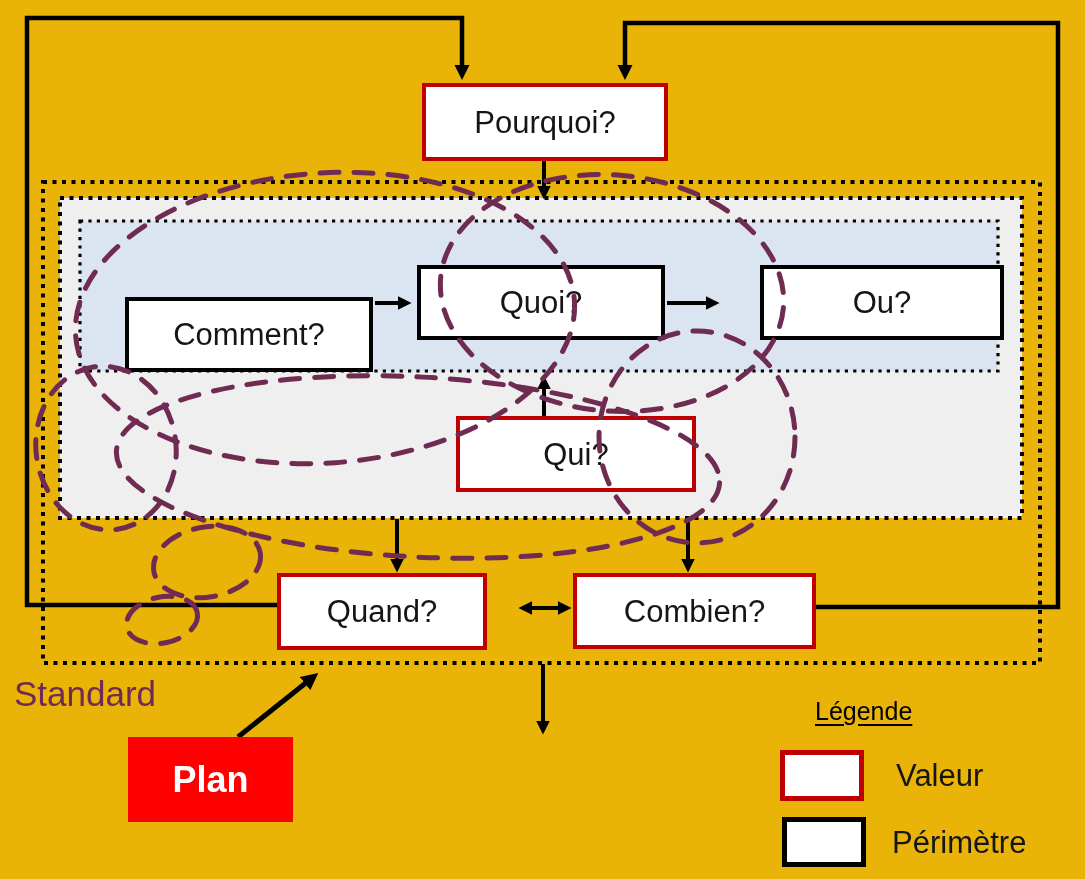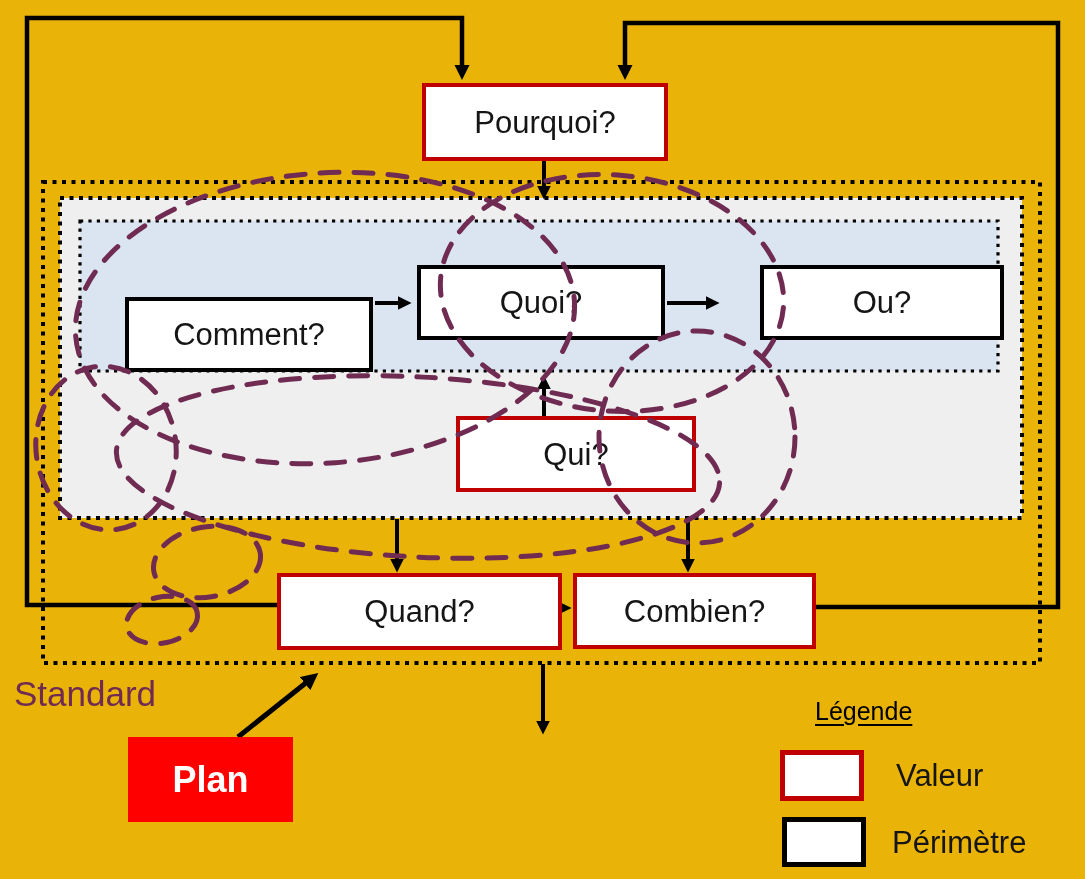--- a/index.html
+++ b/index.html
@@ -63,21 +63,21 @@
     <path d="M 530 608 H 560" fill="none" stroke="#000" stroke-width="4" marker-start="url(#ah)" marker-end="url(#ah)"></path>
     <path d="M 543 664 V 723" fill="none" stroke="#000" stroke-width="4" marker-end="url(#ah)"></path>
     <path d="M 238 737 L 307 682" fill="none" stroke="#000" stroke-width="5" marker-end="url(#ah)"></path>
   </svg>
 
   <div class="box red" style="left:422px;top:83px;width:246px;height:78px;">Pourquoi?</div>
   <div class="box black" style="left:125px;top:265px;width:248px;height:75px;margin-top:32px;">Comment?</div>
   <div class="box black" style="left:417px;top:265px;width:248px;height:75px;">Quoi?</div>
   <div class="box black" style="left:723px;top:265px;width:244px;height:75px;margin-left:37px;">Ou?</div>
   <div class="box red" style="left:424px;top:416px;width:240px;height:76px;margin-left:32px;">Qui?</div>
-  <div class="box red" style="left:277px;top:573px;width:285px;height:77px;">Quand?</div>
+  <div class="box red" style="left:277px;top:573px;width:210px;height:77px;">Quand?</div>
   <div class="box red" style="left:573px;top:573px;width:243px;height:76px;">Combien?</div>
   <div class="box filled" style="left:128px;top:737px;width:165px;height:85px;">Plan</div>
 
   <div class="standard-label">Standard</div>
 
   <div class="legend-title">Légende</div>
   <div class="legend-swatch valeur"></div>
   <div class="legend-label valeur">Valeur</div>
   <div class="legend-swatch perimetre"></div>
   <div class="legend-label perimetre">Périmètre</div>

